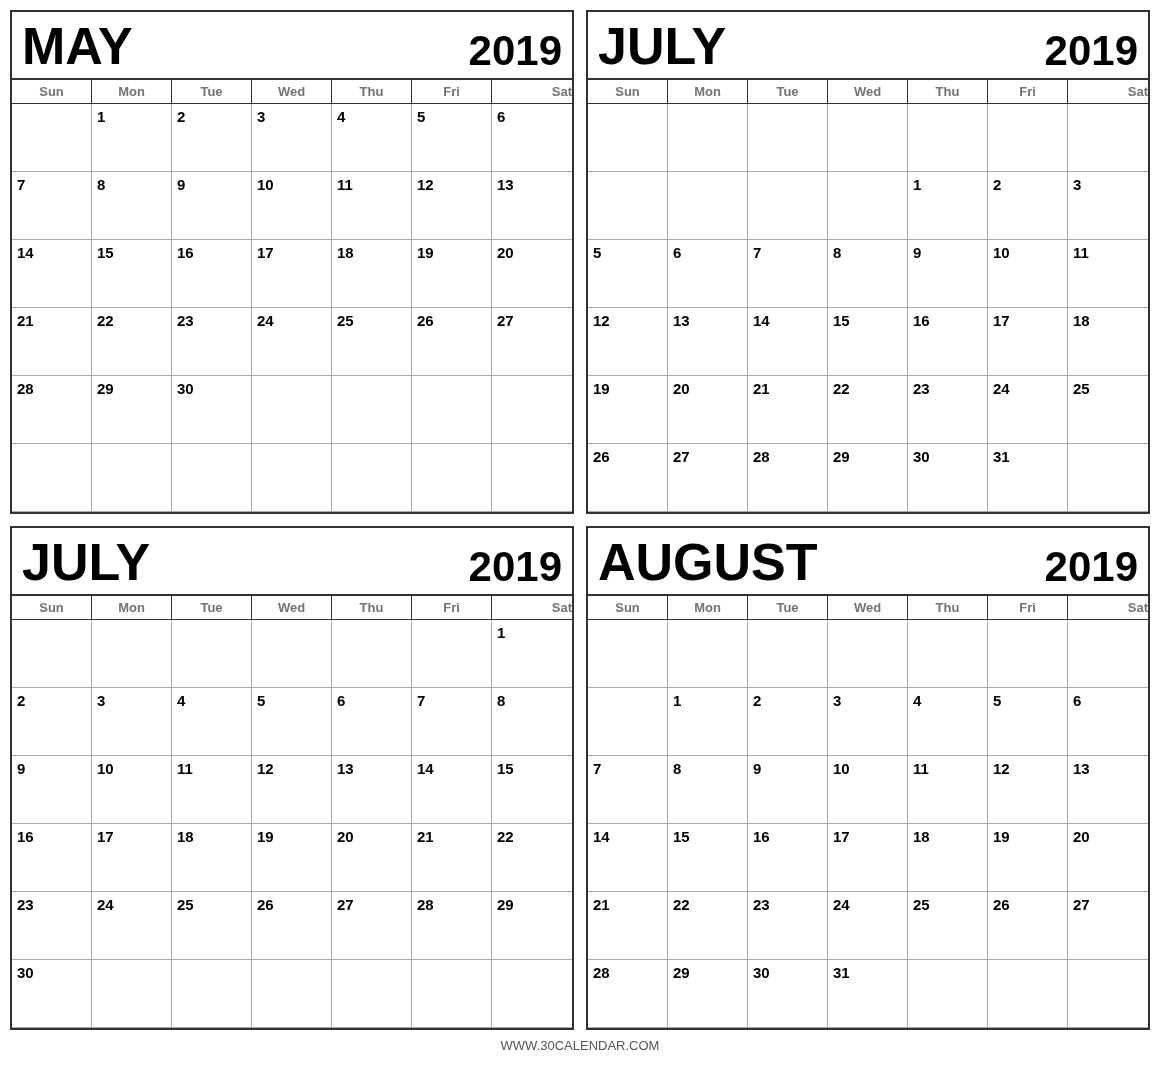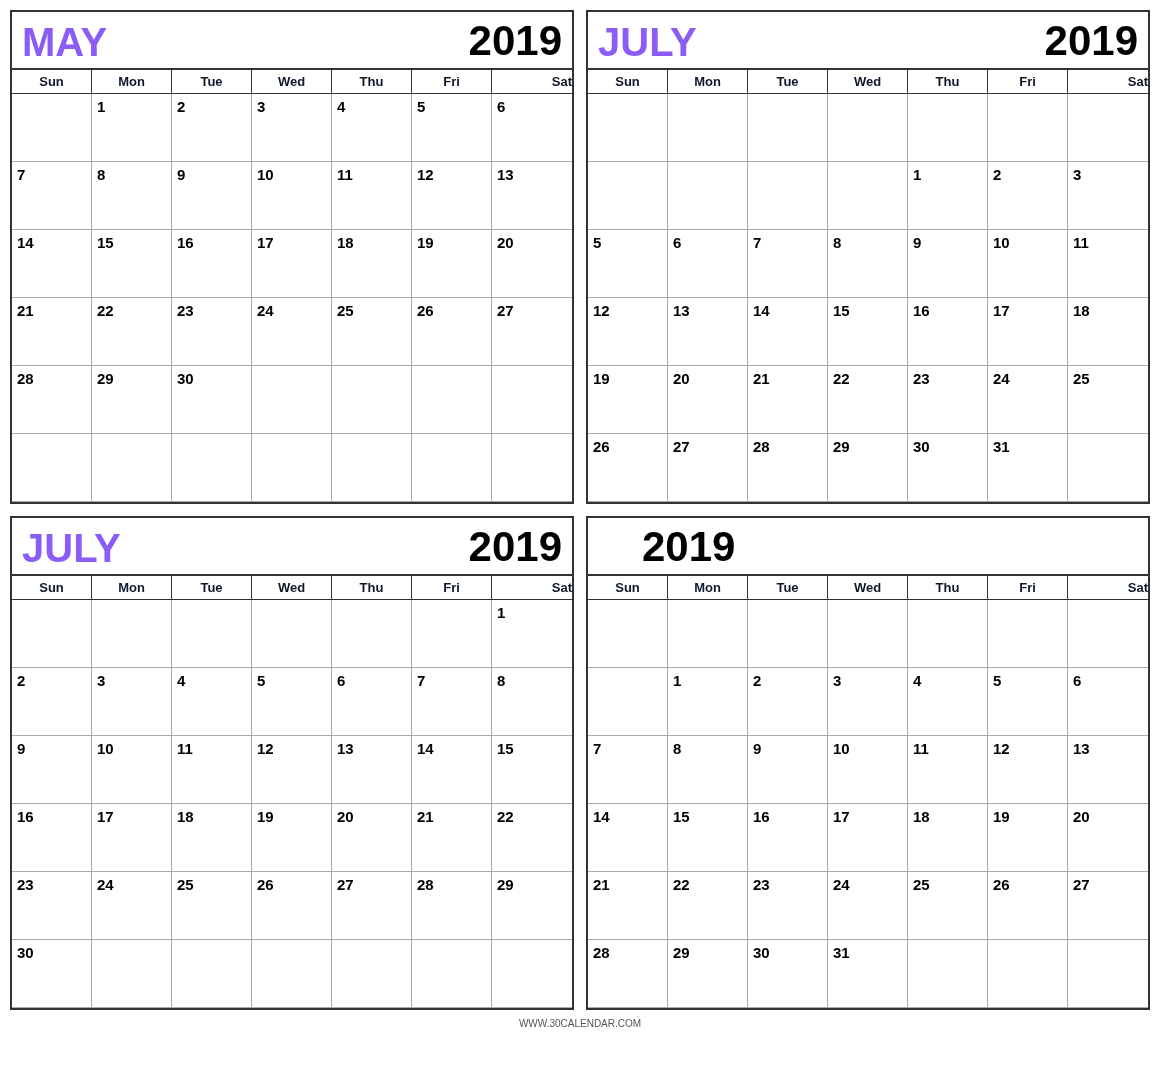--- a/index.html
+++ b/index.html
@@ -24,65 +24,65 @@
       width: 100%;
     }
     .cal-header {
       display: flex;
       justify-content: space-between;
       align-items: flex-end;
       padding: 8px 10px 6px 10px;
       border-bottom: 2px solid #333;
     }
     .cal-month-name {
-      font-size: 40px;
+      font-size: 52px;
       font-weight: 900;
-      color: #8b5cf6;
+      color: #000000;
       line-height: 1;
     }
     .cal-year {
       font-size: 42px;
       font-weight: 900;
       color: #000;
       line-height: 1;
       margin-left: 44px;
     }
     .cal-days-header {
       display: grid;
       grid-template-columns: repeat(7, 1fr);
       border-bottom: 1px solid #333;
     }
     .cal-day-name {
       text-align: center;
       font-size: 13px;
       font-weight: 600;
       padding: 4px 0;
       border-right: 1px solid #333;
-      color: #0f172a;
+      color: #737373;
     }
     .cal-day-name:last-child { border-right: none; text-align: right; }
     .cal-grid {
       display: grid;
       grid-template-columns: repeat(7, 1fr);
     }
     .cal-cell {
       border-right: 1px solid #aaa;
       border-bottom: 1px solid #aaa;
       min-height: 68px;
       padding: 4px 5px;
       font-size: 15px;
       font-weight: 600;
       color: #000;
       vertical-align: top;
     }
     .cal-cell:nth-child(7n) { border-right: none; }
     .cal-cell.empty { color: transparent; }
     .footer {
       text-align: center;
-      font-size: 10px;
+      font-size: 13px;
       color: #555;
       margin-top: 8px;
       padding-bottom: 4px;
     }
   </style>
 </head>
 <body>
 
 <div class="calendars-grid" id="cal-grid">
     <div class="calendar">
@@ -257,20 +257,21 @@
         <div class="cal-cell empty">&nbsp;</div>
         <div class="cal-cell empty">&nbsp;</div>
         <div class="cal-cell empty">&nbsp;</div>
         <div class="cal-cell empty">&nbsp;</div>
         <div class="cal-cell empty">&nbsp;</div>
         <div class="cal-cell empty">&nbsp;</div>
       </div>
     </div>
     <div class="calendar">
       <div class="cal-header">
+        <span class="cal-month-name">AUGUST</span>
         <span class="cal-year">2019</span>
       </div>
       <div class="cal-days-header">
         <div class="cal-day-name">Sun</div>
         <div class="cal-day-name">Mon</div>
         <div class="cal-day-name">Tue</div>
         <div class="cal-day-name">Wed</div>
         <div class="cal-day-name">Thu</div>
         <div class="cal-day-name">Fri</div>
         <div class="cal-day-name">Sat</div>

